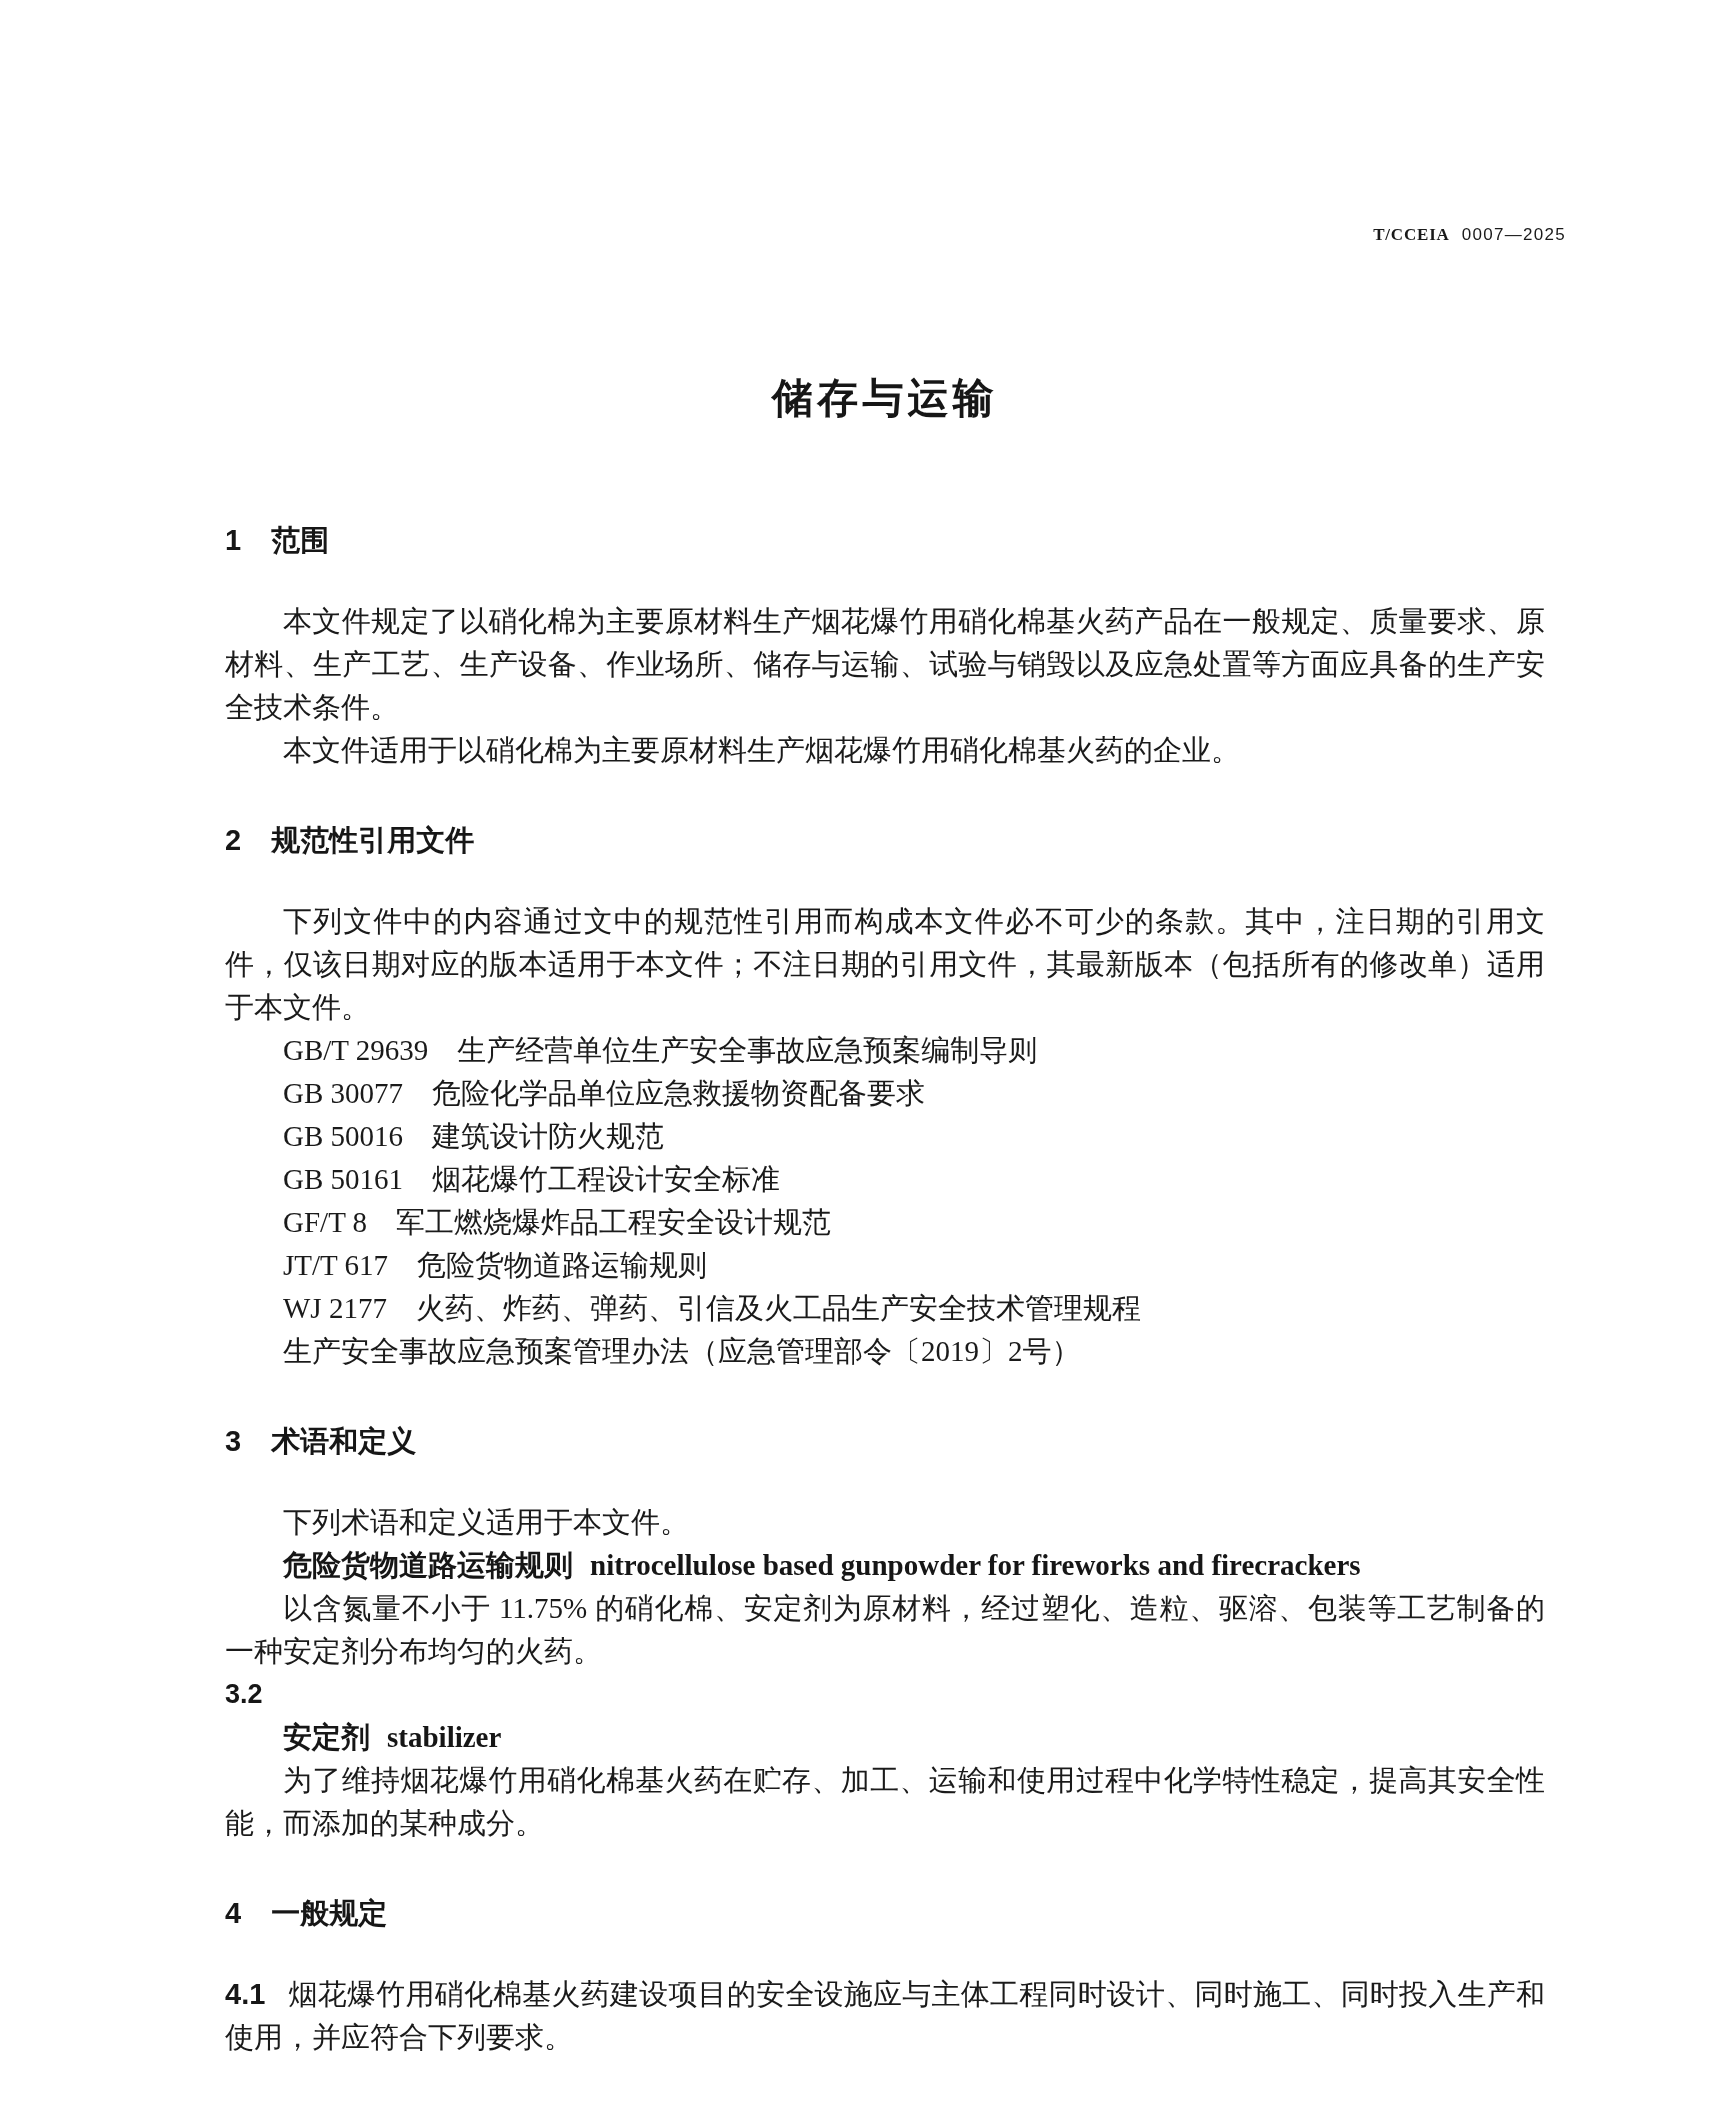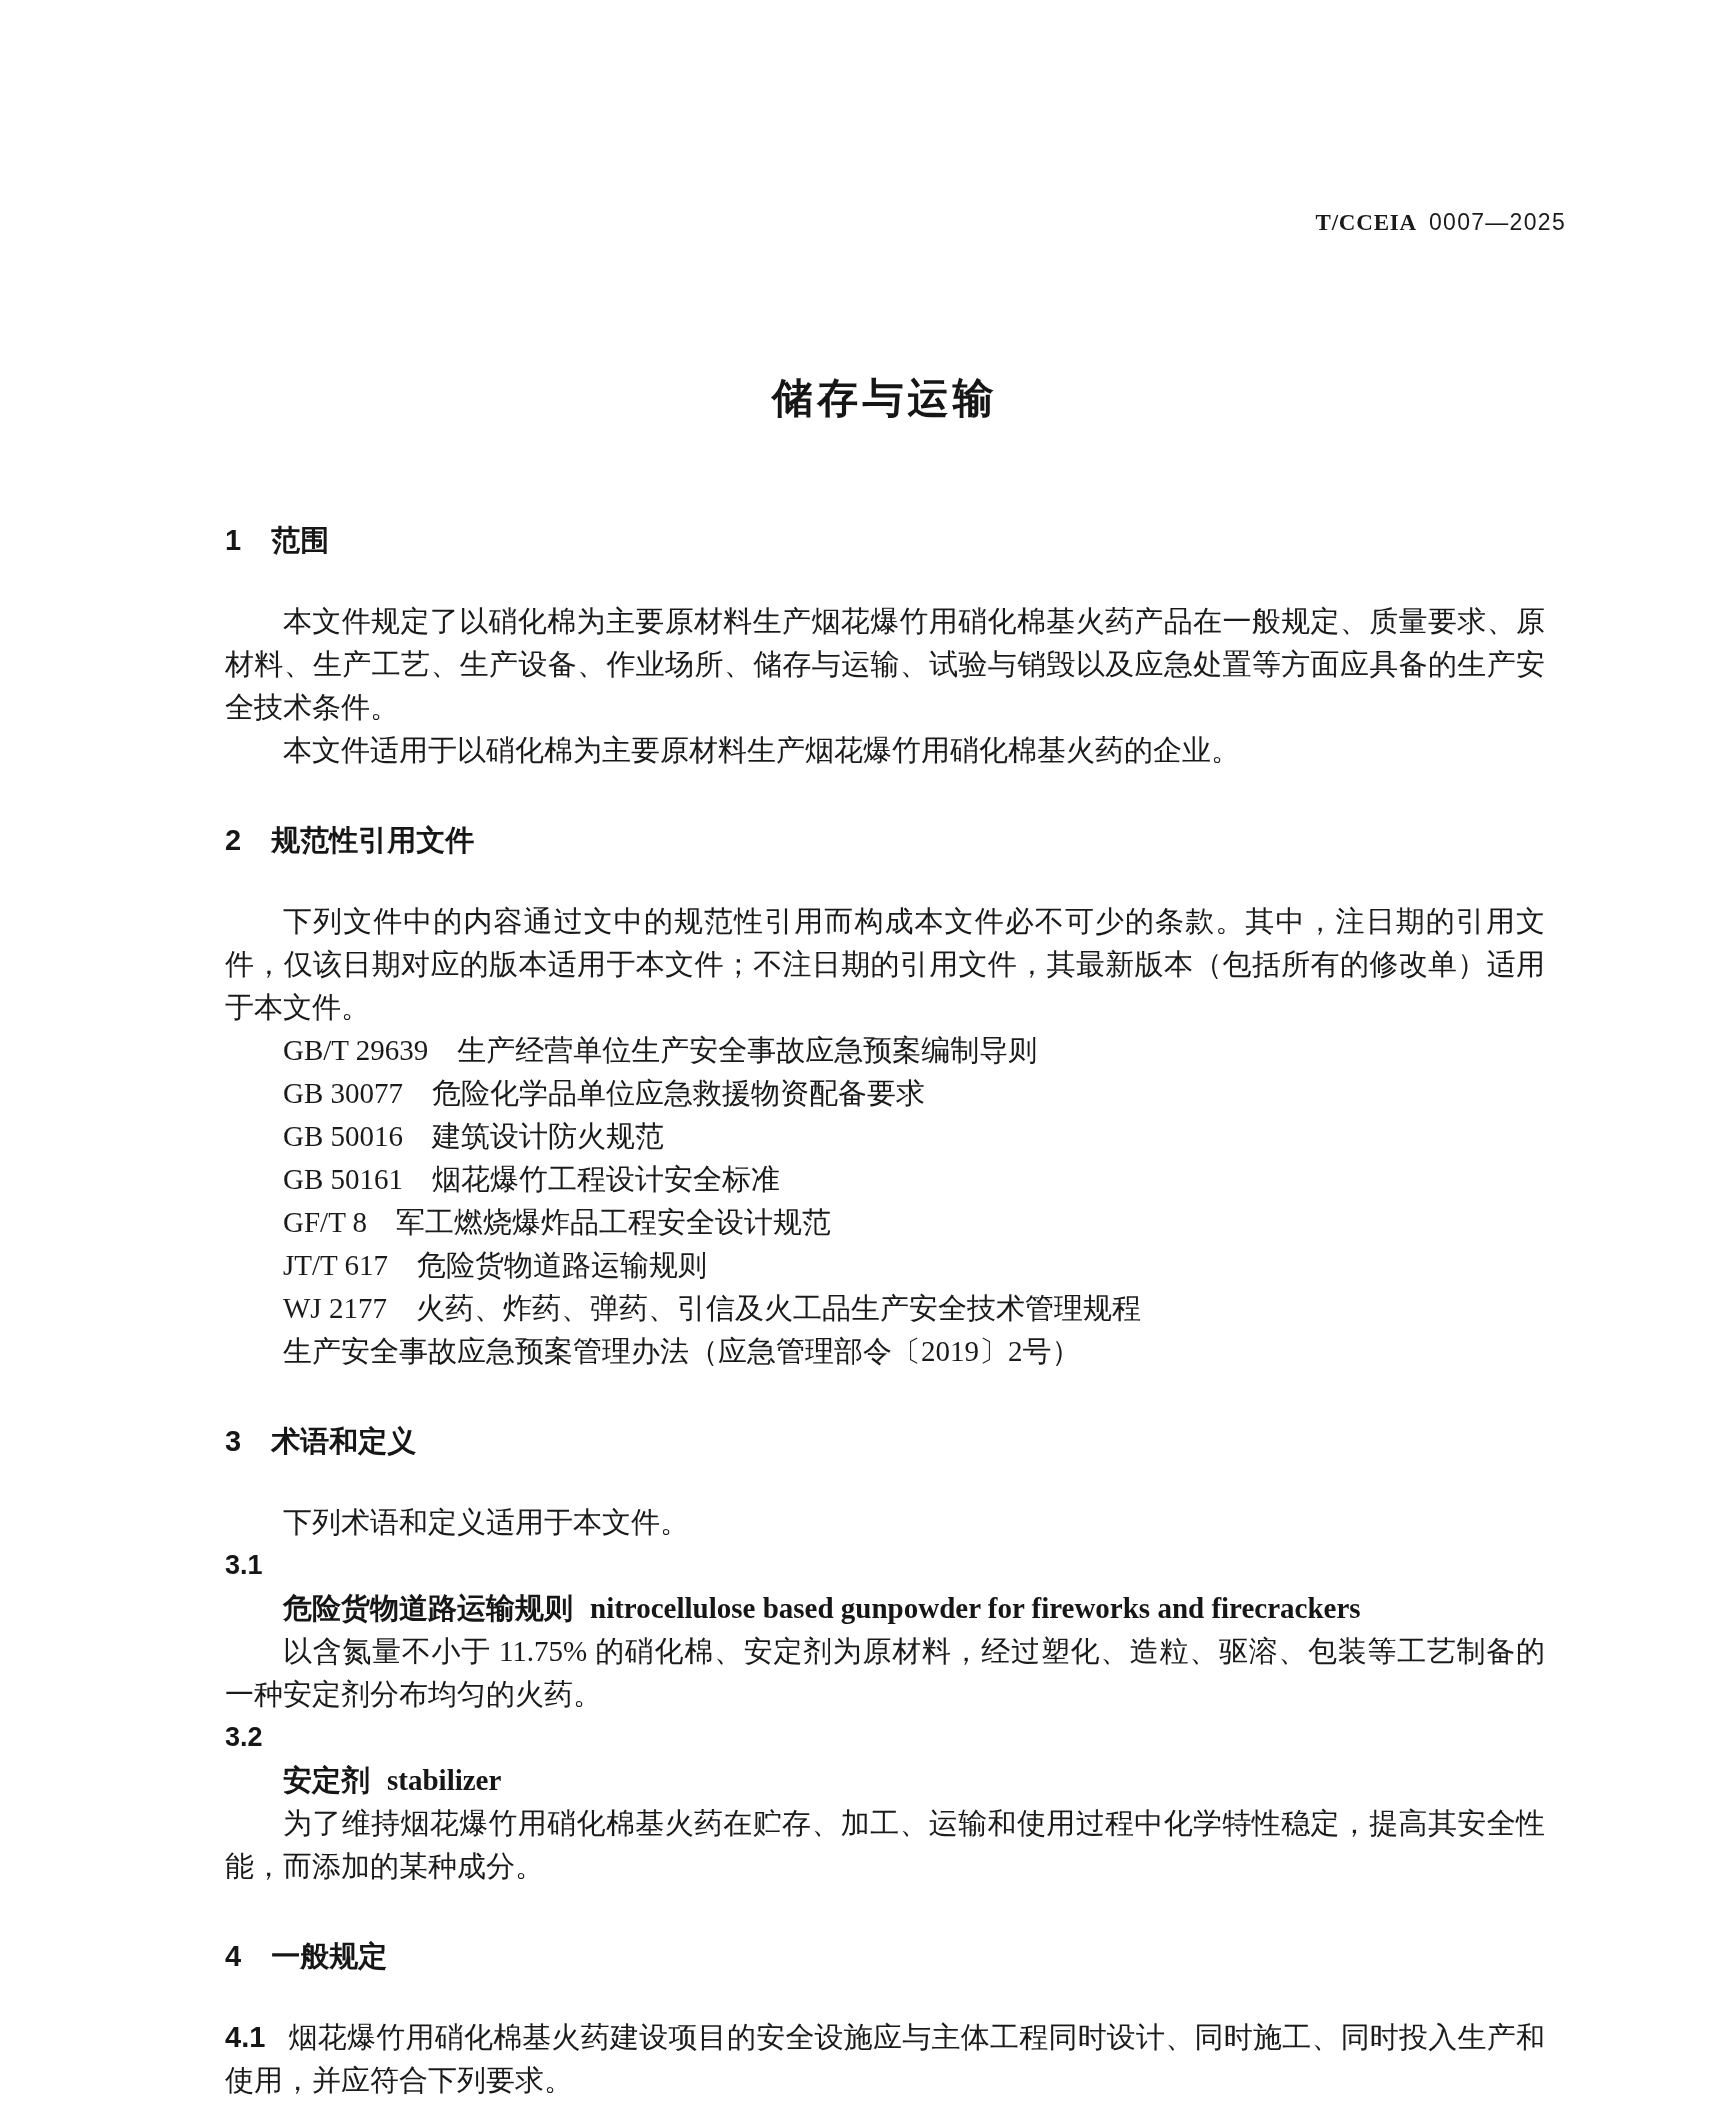--- a/index.html
+++ b/index.html
@@ -8,23 +8,23 @@
     width: 1730px;
     height: 2426px;
     background: #ffffff;
     overflow: hidden;
     color: #1a1a1a;
     font-family: "Liberation Serif", "DejaVu Serif", serif;
   }
   
   .doc-header {
     position: absolute;
-    top: 208px;
+    top: 221px;
     right: 164px;
-    font-size: 23px;
+    font-size: 17px;
     line-height: 28px;
     white-space: nowrap;
     color: #1a1a1a;
   }
   .doc-header .org {
     font-family: "Liberation Serif", "DejaVu Serif", serif;
     font-weight: bold;
     letter-spacing: 0.8px;
   }
   .doc-header .code {
@@ -147,21 +147,20 @@
       <p class="ref-line">WJ 2177　火药、炸药、弹药、引信及火工品生产安全技术管理规程</p>
       <p class="ref-line">生产安全事故应急预案管理办法（应急管理部令〔2019〕2号）</p>
     </div>
 
     <div class="sec-heading">
       <span class="h-num">3</span><span>术语和定义</span>
     </div>
     <div class="terms-block">
       <p class="para ind">下列术语和定义适用于本文件。</p>
 
-      <p class="clause-num-line">3.1</p>
       <p class="term-line">
         <span class="zh">危险货物道路运输规则</span><span class="en">nitrocellulose based gunpowder for fireworks and firecrackers</span>
       </p>
       <p class="para ind">以含氮量不小于 11.75% 的硝化棉、安定剂为原材料，经过塑化、造粒、驱溶、包装等工艺制备的一种安定剂分布均匀的火药。</p>
 
       <p class="clause-num-line">3.2</p>
       <p class="term-line">
         <span class="zh">安定剂</span><span class="en">stabilizer</span>
       </p>
       <p class="para ind">为了维持烟花爆竹用硝化棉基火药在贮存、加工、运输和使用过程中化学特性稳定，提高其安全性能，而添加的某种成分。</p>

